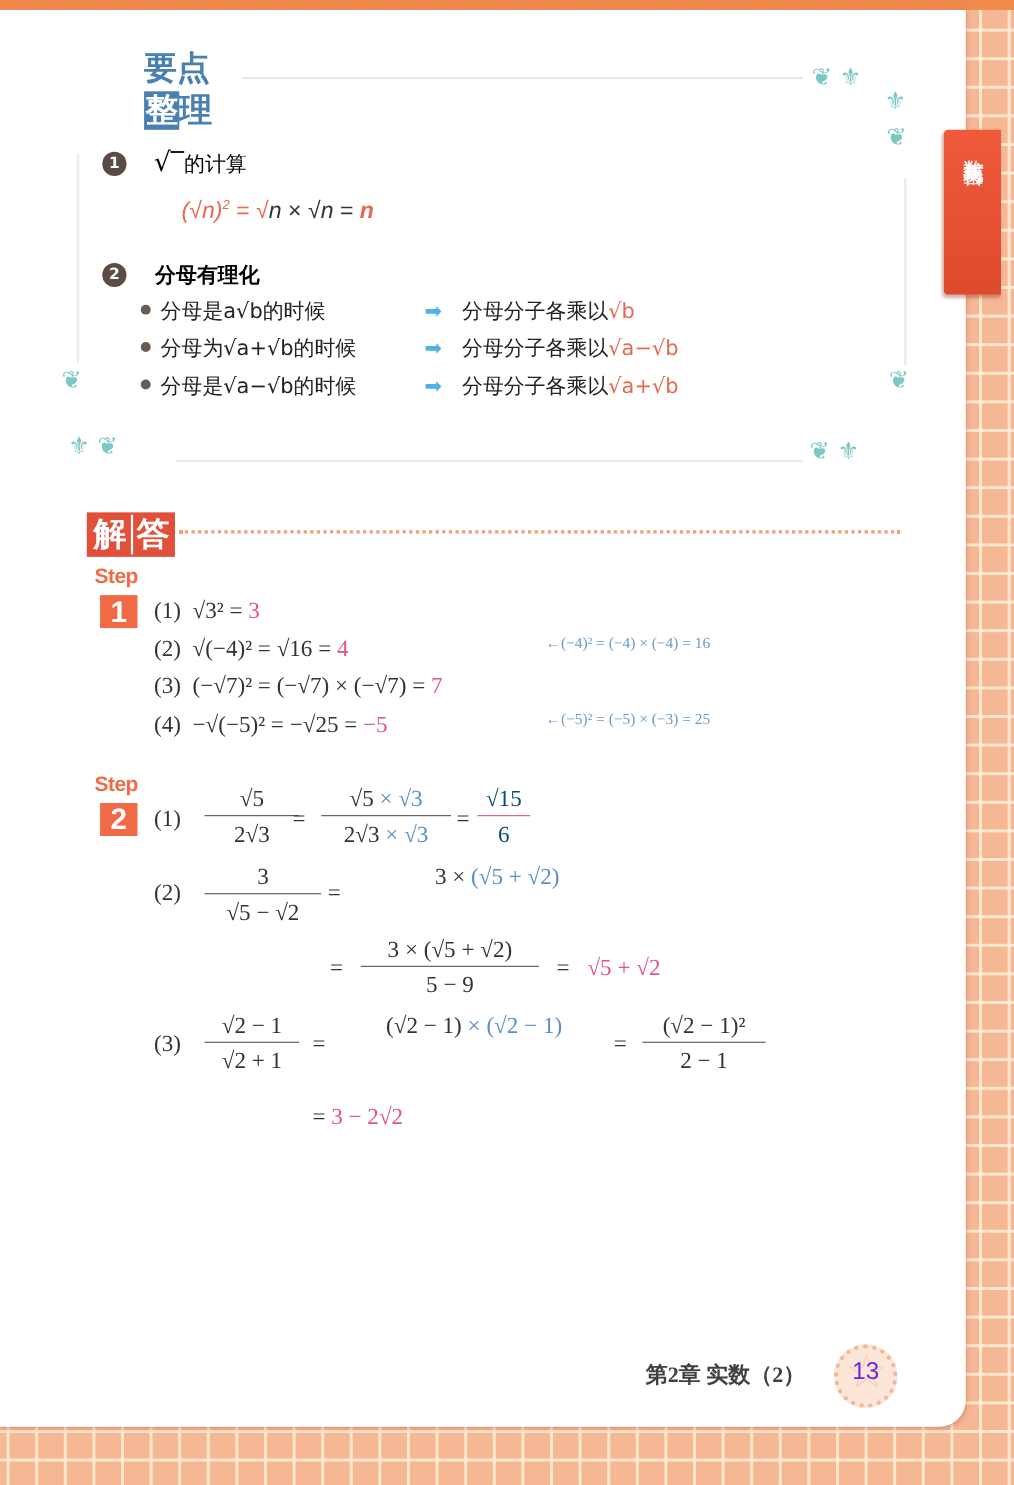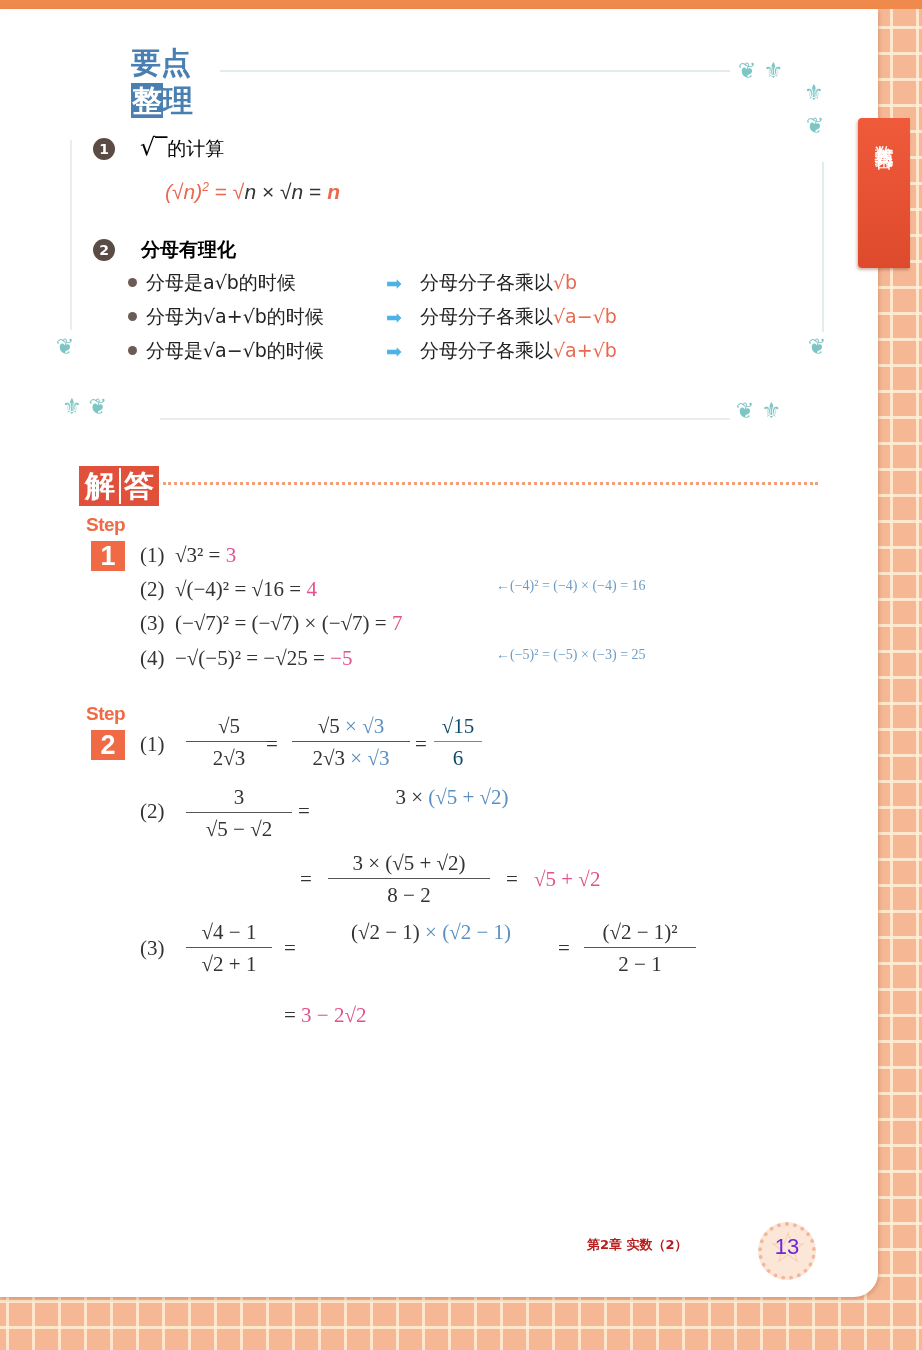--- a/index.html
+++ b/index.html
@@ -128,22 +128,23 @@
     box-shadow: -1px 2px 3px rgba(120,40,20,0.35);
   }
   .side-tab-text {
     position: absolute; left: 872px; top: 130px; width: 24px;
     color: #fff; font-family: "DejaVu Serif", serif; font-size: 19px; line-height: 22px;
     writing-mode: vertical-rl; letter-spacing: 1px;
   }
 
   
   .footer-chapter {
-    position: absolute; left: 587px; top: 1236px; font-size: 13px; color: #b91c1c;
+    position: absolute; left: 587px; top: 1236px; font-size: 20px; color: #404040;
     font-weight: bold;
+    font-family: Liberation Serif, serif;
   }
   .page-badge {
     position: absolute; left: 758px; top: 1222px; width: 58px; height: 58px;
     border-radius: 50%; background: #fbe6d8; border: 4px dotted #f2b89a;
   }
   .page-star {
     position: absolute; left: 768px; top: 1226px; width: 40px; height: 40px;
     color: #f8d2bd; font-size: 44px; line-height: 44px; text-align: center;
   }
   .page-num {
@@ -255,28 +256,28 @@
   <span class="num">3</span>
   <span class="den">√5 − √2</span>
 </div>
 <div class="m" style="left:298px;top:798px;">=</div>
 <div class="frac" style="left:326px;top:784px;width:252px;">
   <span class="num"><span>3 × </span><span class="blue">(√5 + √2)</span></span>
 </div>
 <div class="m" style="left:300px;top:866px;">=</div>
 <div class="frac" style="left:328px;top:850px;width:162px;">
   <span class="num">3 × (√5 + √2)</span>
-  <span class="den">8 − 2</span>
+  <span class="den">5 − 9</span>
 </div>
 <div class="m" style="left:506px;top:866px;">=</div>
 <div class="m pink" style="left:534px;top:866px;">√5 + √2</div>
 
 <div class="m" style="left:140px;top:935px;">(3)</div>
 <div class="frac" style="left:186px;top:919px;width:86px;">
-  <span class="num">√4 − 1</span>
+  <span class="num">√2 − 1</span>
   <span class="den">√2 + 1</span>
 </div>
 <div class="m" style="left:284px;top:935px;">=</div>
 <div class="frac" style="left:318px;top:919px;width:226px;">
   <span class="num"><span>(√2 − 1) </span><span class="blue">× (√2 − 1)</span></span>
 </div>
 <div class="m" style="left:558px;top:935px;">=</div>
 <div class="frac" style="left:584px;top:919px;width:112px;">
   <span class="num">(√2 − 1)²</span>
   <span class="den">2 − 1</span>

